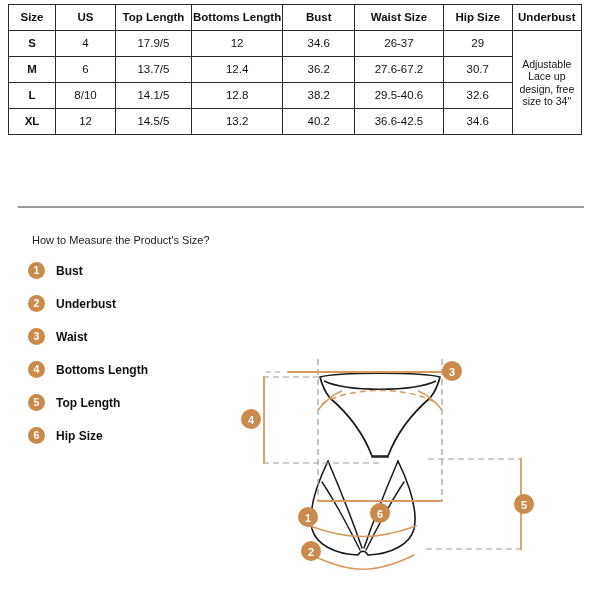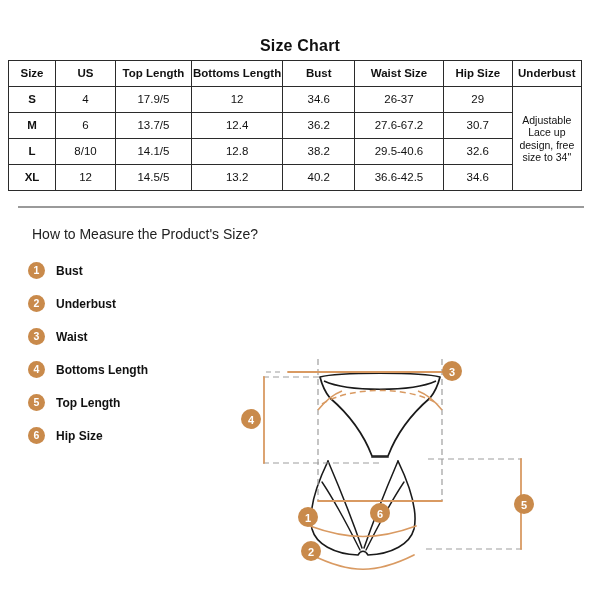--- a/index.html
+++ b/index.html
@@ -89,22 +89,22 @@
     position: absolute;
     left: 0;
     top: 214px;
     width: 600px;
     height: 386px;
   }
 
   #measure-heading {
     position: absolute;
     left: 32px;
-    top: 12px;
-    font-size: 14px;
+    top: 20px;
+    font-size: 11px;
     color: #222222;
     white-space: nowrap;
   }
 
   #legend-list {
     position: absolute;
     left: 28px;
     top: 40px;
     width: 210px;
   }
@@ -155,21 +155,20 @@
     font-weight: bold;
     text-anchor: middle;
     dominant-baseline: central;
   }
 </style>
 </head>
 <body>
 
 <div id="size-chart-section">
 
-  <div id="chart-title">Size Chart</div>
 
   <div id="size-table-wrap">
     <table id="size-table">
       <colgroup>
         <col style="width:8.2%">
         <col style="width:10.5%">
         <col style="width:13.2%">
         <col style="width:16.0%">
         <col style="width:12.5%">
         <col style="width:15.5%">

